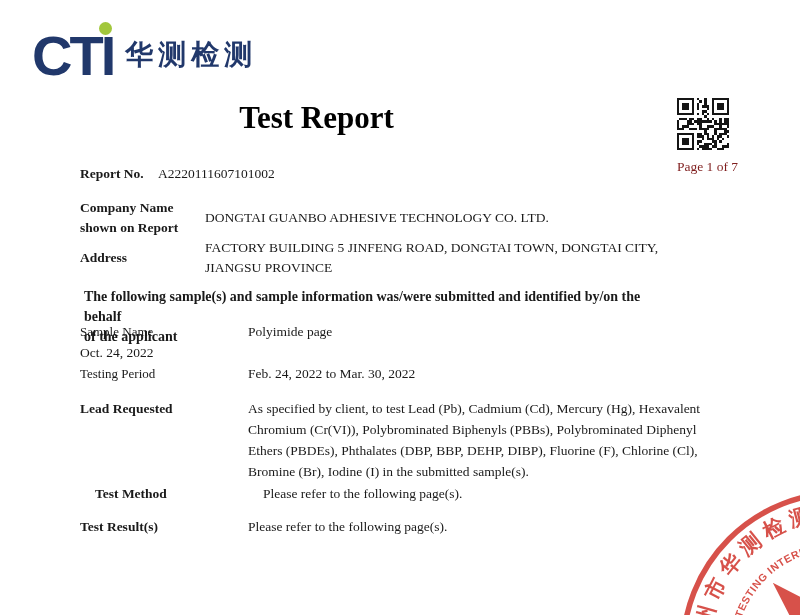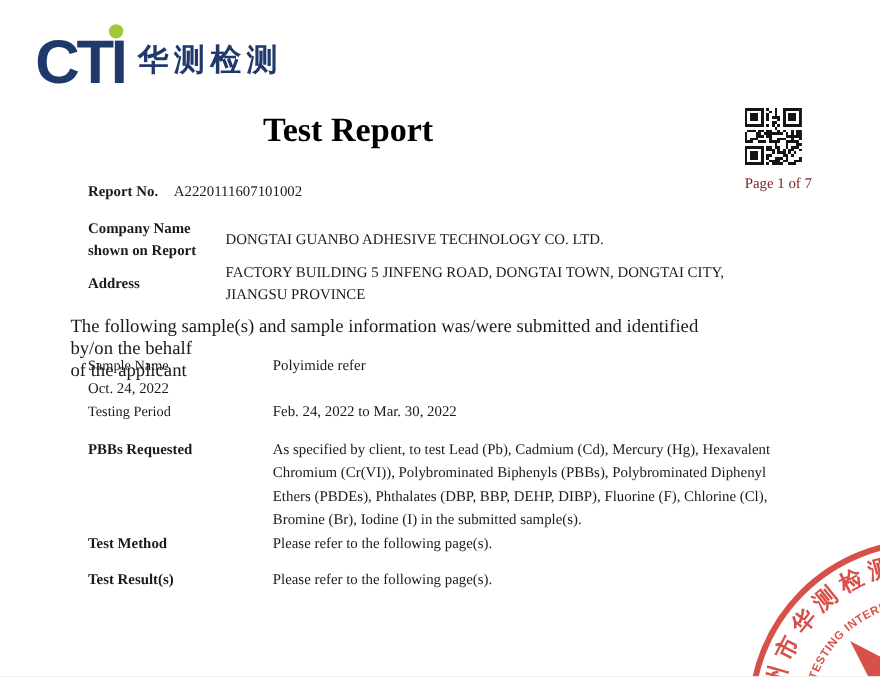--- a/index.html
+++ b/index.html
@@ -41,32 +41,32 @@
   
   .lbl { font-weight: bold; font-size: 13.5px; }
   .val { font-size: 13.5px; }
   .report-no { position: absolute; left: 80px; top: 166px; display: flex; }
   .report-no .lbl { width: 78px; }
   .info-block { position: absolute; left: 80px; top: 198px; width: 610px; }
   .info-row { display: flex; align-items: center; }
   .info-row .lbl-col { width: 125px; font-weight: bold; font-size: 13.5px; line-height: 20px; flex: none; }
   .info-row .val-col { width: 482px; font-size: 13.5px; line-height: 20px; }
   .intro {
-    position: absolute; left: 64px; top: 287px; width: 588px;
-    font-weight: normal; font-size: 17px; line-height: 20px;
+    position: absolute; left: 84px; top: 287px; width: 588px;
+    font-weight: bold; font-size: 14px; line-height: 20px;
   }
   .sample-block { position: absolute; left: 80px; top: 321px; width: 620px; }
   .sample-row { display: flex; line-height: 21px; }
   .sample-row .s-lbl { width: 168px; flex: none; font-size: 13px; }
   .sample-row .s-val { font-size: 13.5px; }
   .test-block { position: absolute; left: 80px; top: 398px; width: 640px; }
   .test-row { display: flex; align-items: flex-start; margin-bottom: 1px; }
   .test-row .t-lbl { width: 168px; flex: none; font-weight: bold; font-size: 13.5px; line-height: 21px; }
   .test-row .t-val { width: 462px; font-size: 13.5px; line-height: 21px; }
-  .test-row.method { margin-top: 0px; }
+  .test-row.method { margin-top: 0px; margin-left: 15px; }
   .test-row.result { margin-top: 12px; font-family: Liberation Serif, serif; }
   
   .stamp { position: absolute; left: 630px; top: 445px; width: 170px; height: 170px; opacity: 0.88; }
   .stamp text {
     font-family: "Liberation Sans", "DejaVu Sans", sans-serif;
     fill: #d23a32; font-weight: bold;
   }
   .stamp .cn-arc { font-size: 21px; letter-spacing: 6px; }
   .stamp .en-arc { font-size: 10.5px; letter-spacing: 0.6px; }
 </style>
@@ -345,34 +345,34 @@
   </div>
 
   <div class="intro">
     <div>The following sample(s) and sample information was/were submitted and identified by/on the behalf</div>
     <div>of the applicant</div>
   </div>
 
   <div class="sample-block">
     <div class="sample-row">
       <span class="s-lbl">Sample Name</span>
-      <span class="s-val">Polyimide refer</span>
+      <span class="s-val">Polyimide page</span>
     </div>
     <div class="sample-row">
       <span class="s-val">Oct. 24, 2022</span>
     </div>
     <div class="sample-row">
       <span class="s-lbl">Testing Period</span>
       <span class="s-val">Feb. 24, 2022 to Mar. 30, 2022</span>
     </div>
   </div>
 
   <div class="test-block">
     <div class="test-row">
-      <span class="t-lbl">PBBs Requested</span>
+      <span class="t-lbl">Lead Requested</span>
       <span class="t-val">As specified by client, to test Lead (Pb), Cadmium (Cd), Mercury (Hg), Hexavalent Chromium (Cr(VI)), Polybrominated Biphenyls (PBBs), Polybrominated Diphenyl Ethers (PBDEs), Phthalates (DBP, BBP, DEHP, DIBP), Fluorine (F), Chlorine (Cl), Bromine (Br), Iodine (I) in the submitted sample(s).</span>
     </div>
     <div class="test-row method">
       <span class="t-lbl">Test Method</span>
       <span class="t-val">Please refer to the following page(s).</span>
     </div>
     <div class="test-row result">
       <span class="t-lbl">Test Result(s)</span>
       <span class="t-val">Please refer to the following page(s).</span>
     </div>

